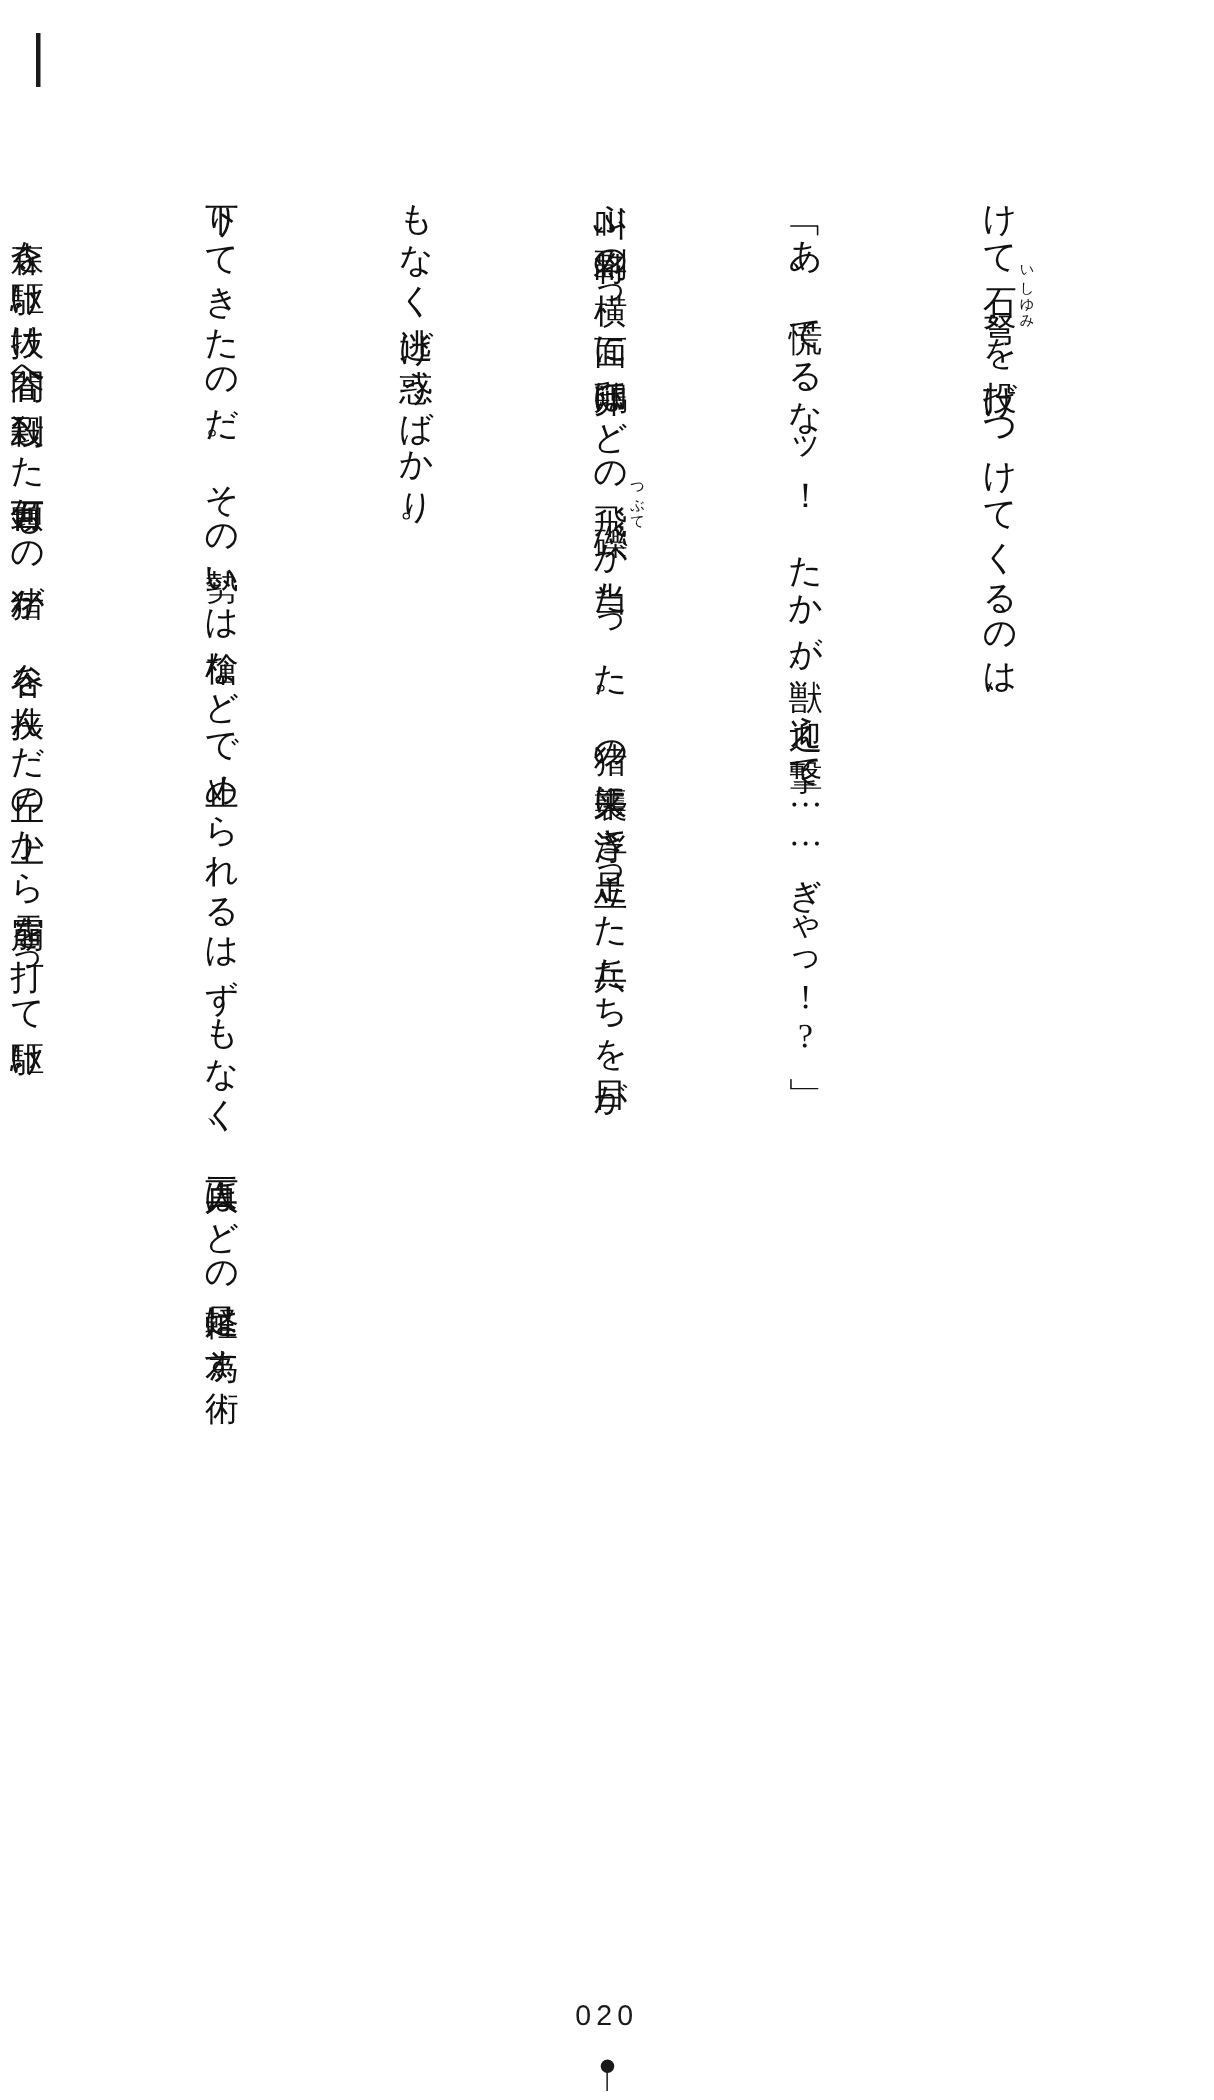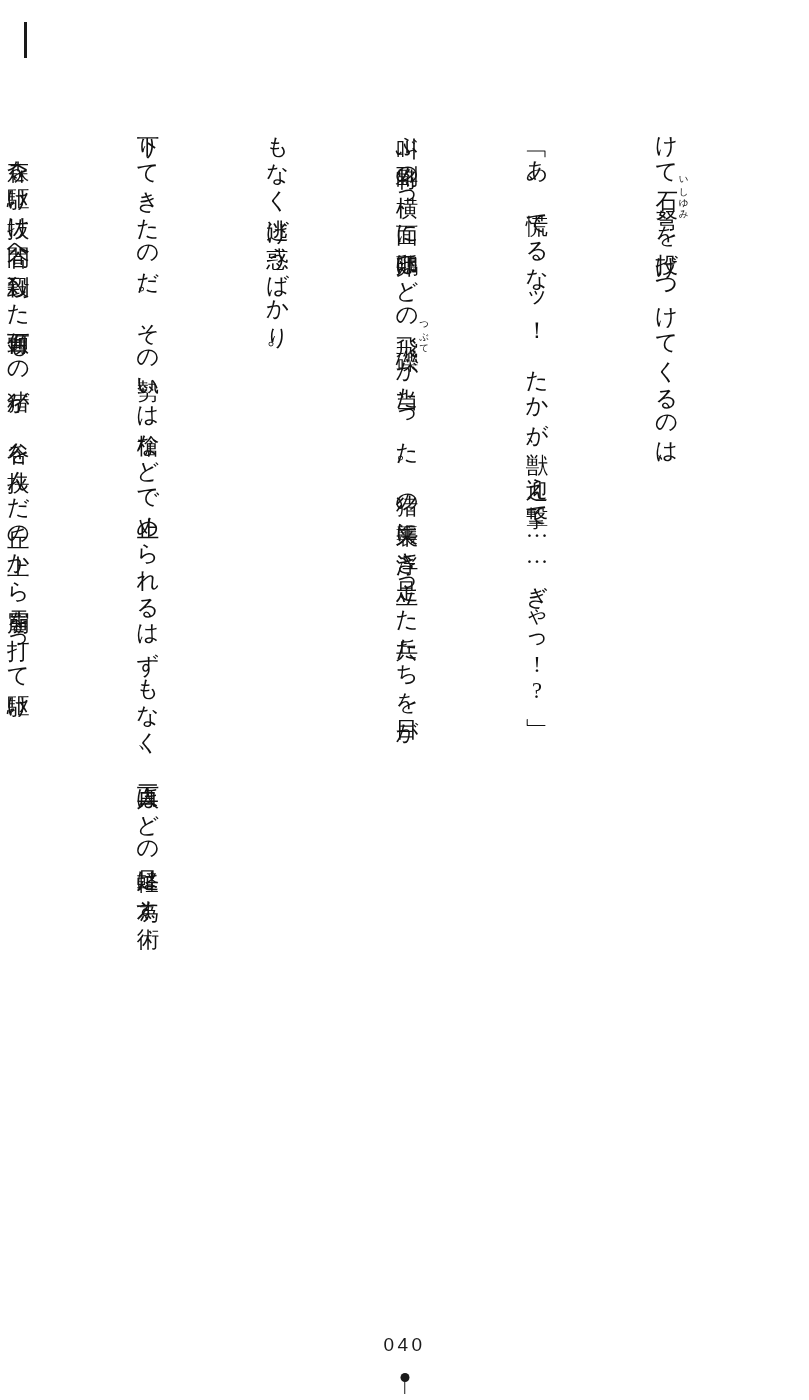--- a/index.html
+++ b/index.html
@@ -110,15 +110,15 @@
   
   
   
   
   
   
   
   
 </div>
 
-<div class="folio">040</div>
+<div class="folio">020</div>
 <div class="folio-rule"></div>
 <div class="folio-dot"></div>
 
 </body></html>

